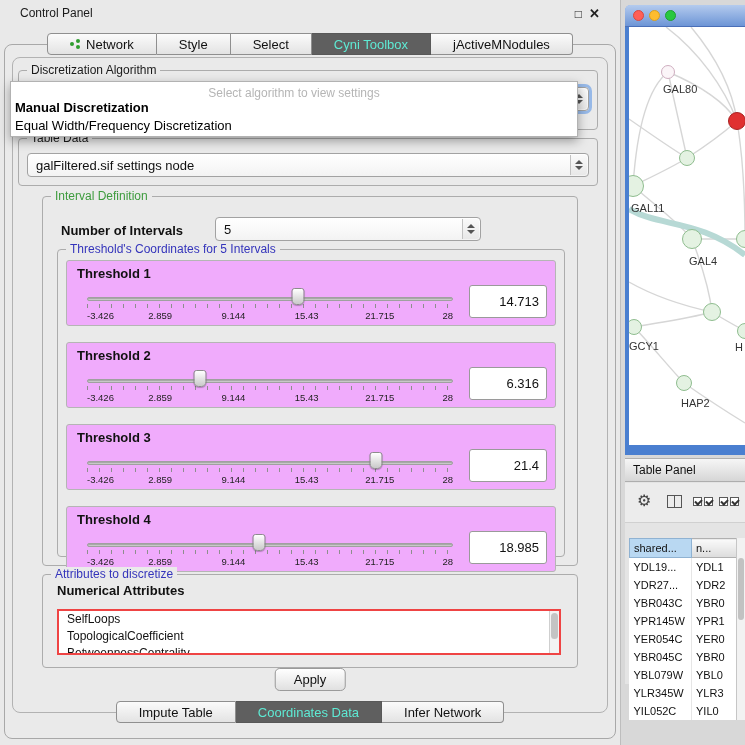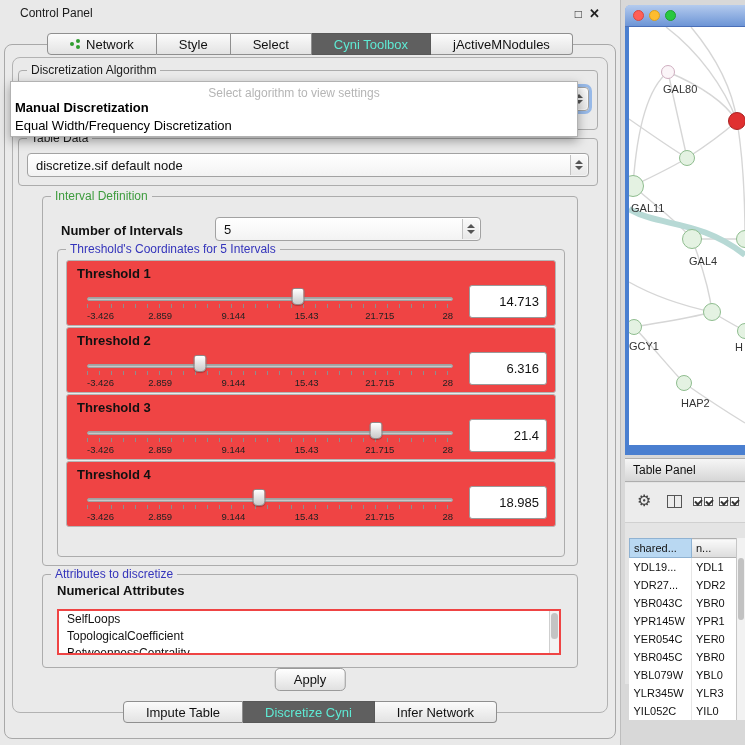--- a/index.html
+++ b/index.html
@@ -54,21 +54,21 @@
   .dd-item.bold{font-weight:bold}
 
   .tdata{left:18px;width:580px;top:138px;height:48px}
   .tdata .combo{left:8px;right:8px;top:14px}
 
   .interval{left:42px;width:536px;top:196px;height:370px}
   .ni-label{position:absolute;left:18px;top:26px}
   .ni-combo{left:172px;top:20px;width:266px}
   .thr-group{left:14px;right:12px;top:52px;bottom:8px}
   .thr-container{position:absolute;inset:10px 8px 4px 8px}
-  .threshold-panel{position:relative;height:66px;margin-bottom:1px;border:1px solid #b5b5b5;border-radius:3px;background:#ef4444}
+  .threshold-panel{position:relative;height:66px;margin-bottom:16px;border:1px solid #b5b5b5;border-radius:3px;background:#f0abfc}
   .th-label{position:absolute;left:10px;top:5px;font-size:13px;font-weight:bold;color:#111}
   .slider{position:absolute;left:20px;right:102px;top:24px;height:38px}
   .track{position:absolute;left:0;right:0;top:12px;height:4px;background:#cdcdcd;border:1px solid #a0a0a0;border-radius:2px;box-shadow:inset 0 1px 1px rgba(0,0,0,.2)}
   .ticks{position:absolute;left:0;right:0;top:19px;height:4px;background:repeating-linear-gradient(90deg,#8e8e8e 0,#8e8e8e 1px,transparent 1px,transparent 12px)}
   .thumb{position:absolute;top:3px;width:13px;height:17px;background:linear-gradient(#ffffff,#c9c9c9);border:1px solid #8c8c8c;border-radius:3px 3px 5px 5px;transform:translateX(-50%);box-shadow:0 1px 1px rgba(0,0,0,.25)}
   .scale{position:absolute;left:0;right:0;top:25px;height:12px;font-size:9.5px;color:#222}
   .scale span{position:absolute;transform:translateX(-50%);white-space:nowrap}
   .th-value{position:absolute;right:8px;top:24px;width:78px;height:33px;line-height:31px;background:#fff;border:1px solid #9a9a9a;border-radius:3px;font-size:13px;text-align:right;padding-right:7px;color:#111}
 
   .attrs{left:42px;width:536px;top:574px;height:94px}
@@ -160,21 +160,21 @@
       <div class="dd-head">Select algorithm to view settings</div>
       <div class="dd-list">
           <div class="dd-item bold">Manual Discretization</div>
           <div class="dd-item">Equal Width/Frequency Discretization</div>
         </div>
     </div>
 
     <div class="group tdata">
       <span class="legend">Table Data</span>
       <div class="combo">
-        <span class="combo-value">discretize.sif default node</span>
+        <span class="combo-value">galFiltered.sif settings node</span>
         <span class="arrows">
             <i class="up"></i>
             <i class="dn"></i>
           </span>
       </div>
     </div>
 
     <div class="group interval">
       <span class="legend green">Interval Definition</span>
       <span class="lbl bold ni-label">Number of Intervals</span>
@@ -274,21 +274,21 @@
           </div>
       </div>
     </div>
 
     <button class="apply">Apply</button>
     <div class="tabbar bottom">
         <div class="tab">
           <span>Impute Table</span>
         </div>
         <div class="tab sel">
-          <span>Discretize Cyni</span>
+          <span>Coordinates Data</span>
         </div>
         <div class="tab">
           <span>Infer Network</span>
         </div>
       </div>
   </section>
 
   <section class="network-window">
     <div class="net-titlebar">
       <span class="tl red"></span>

